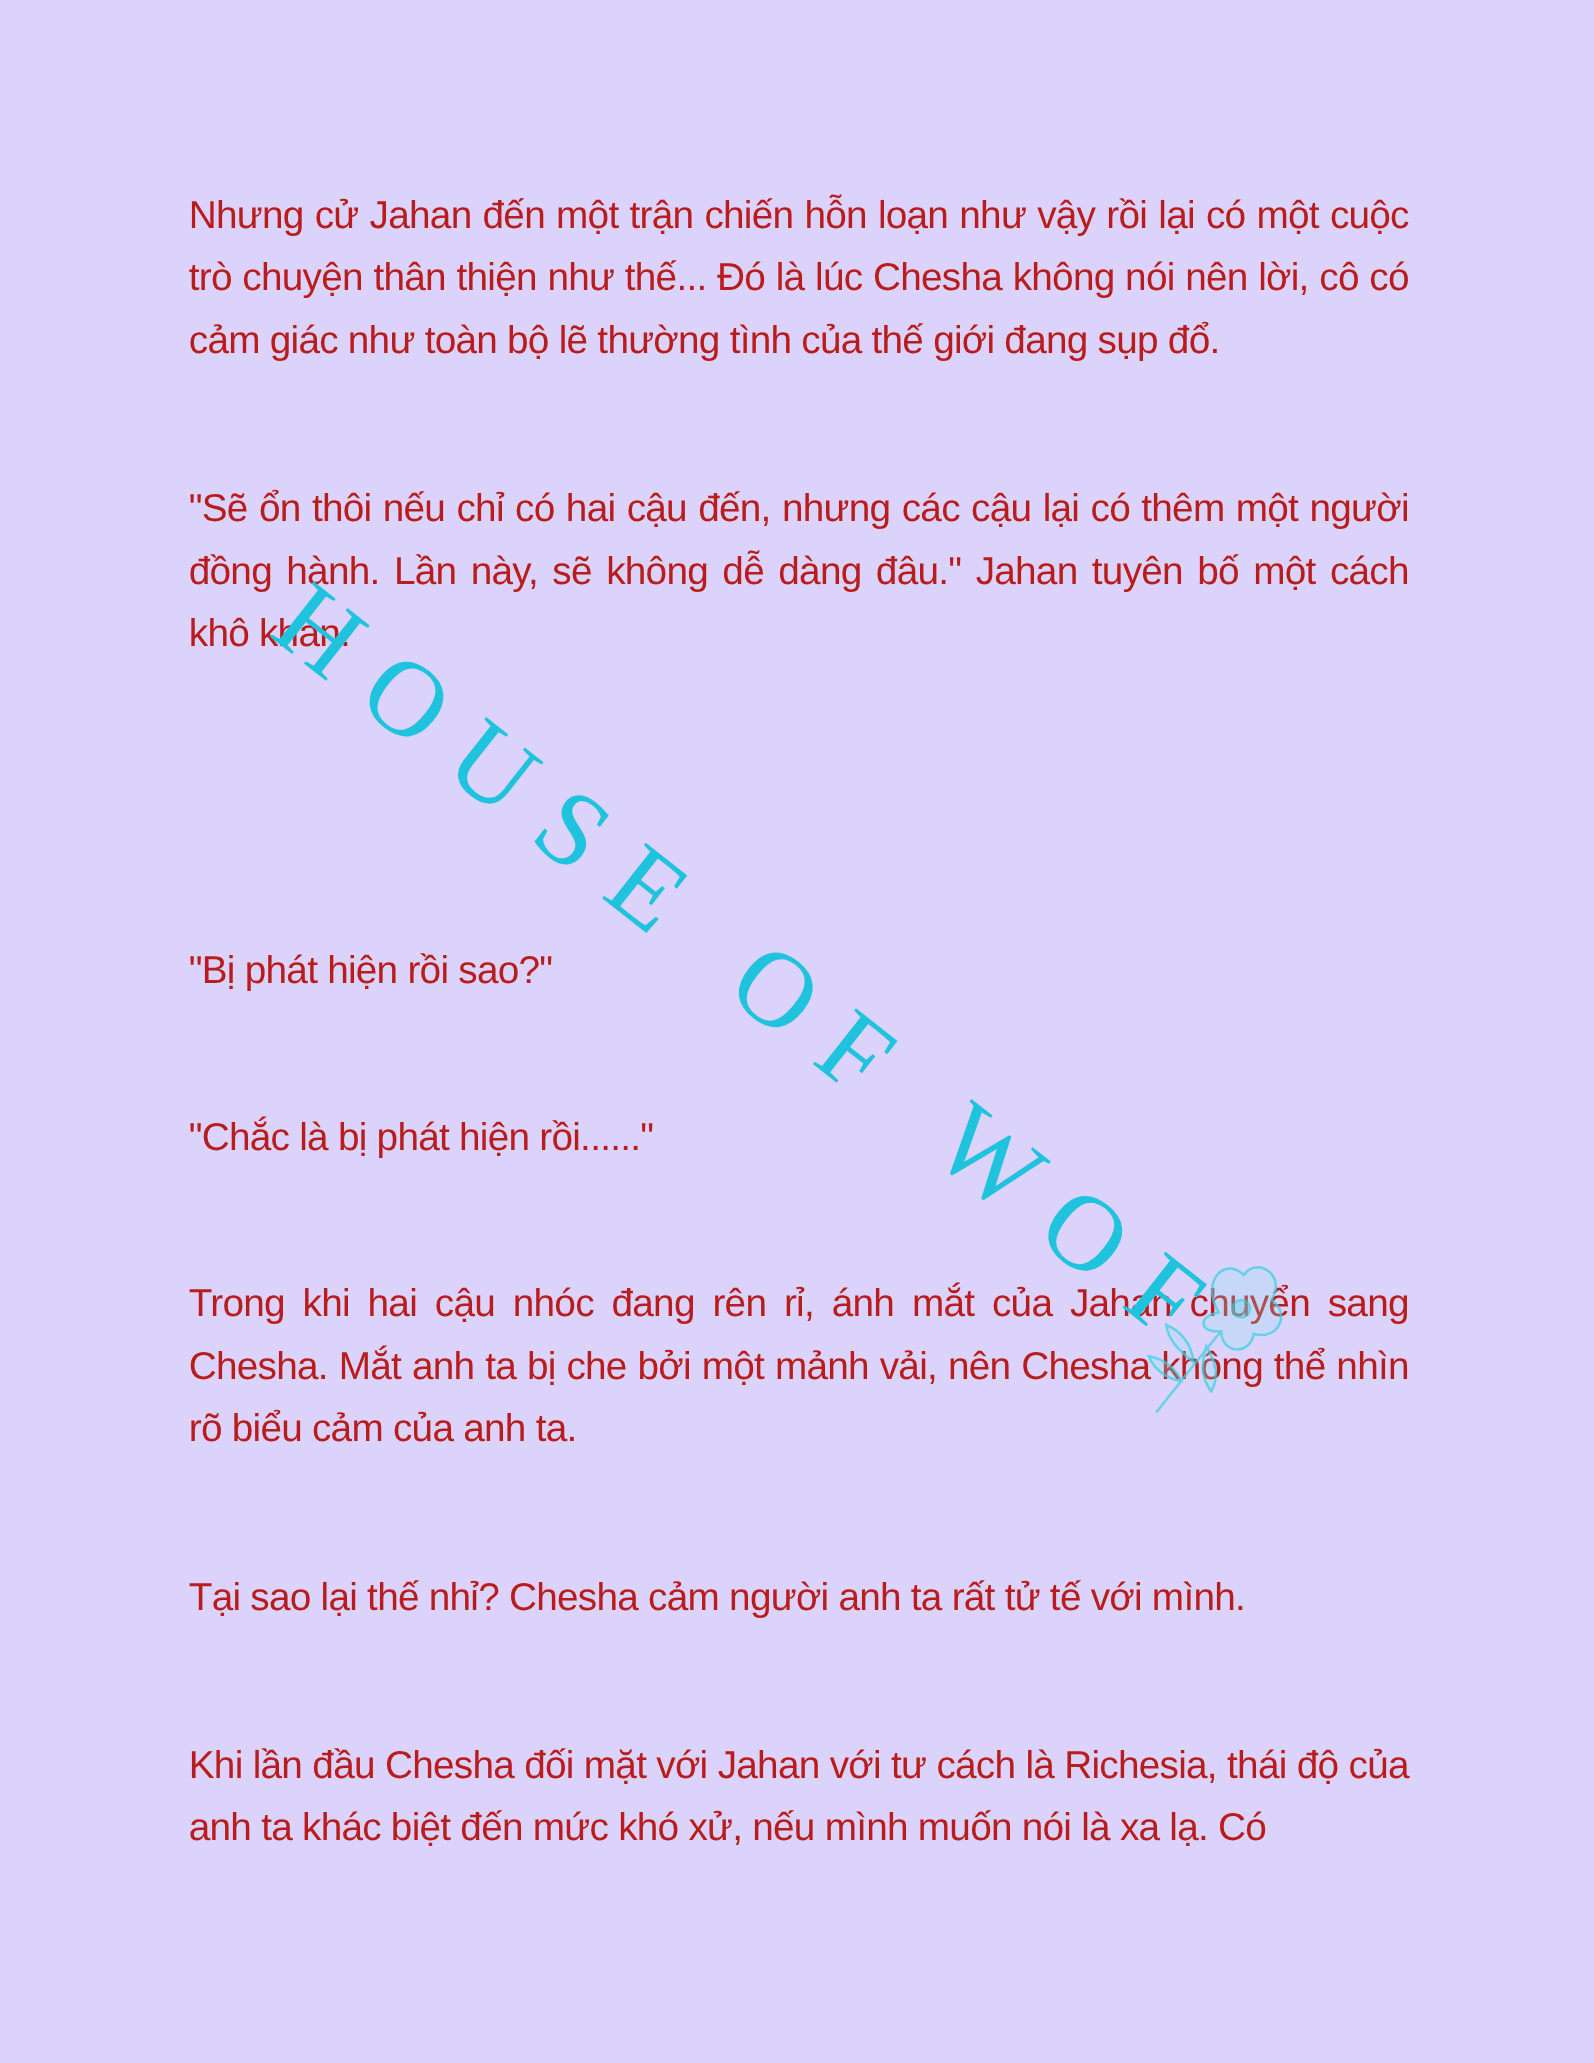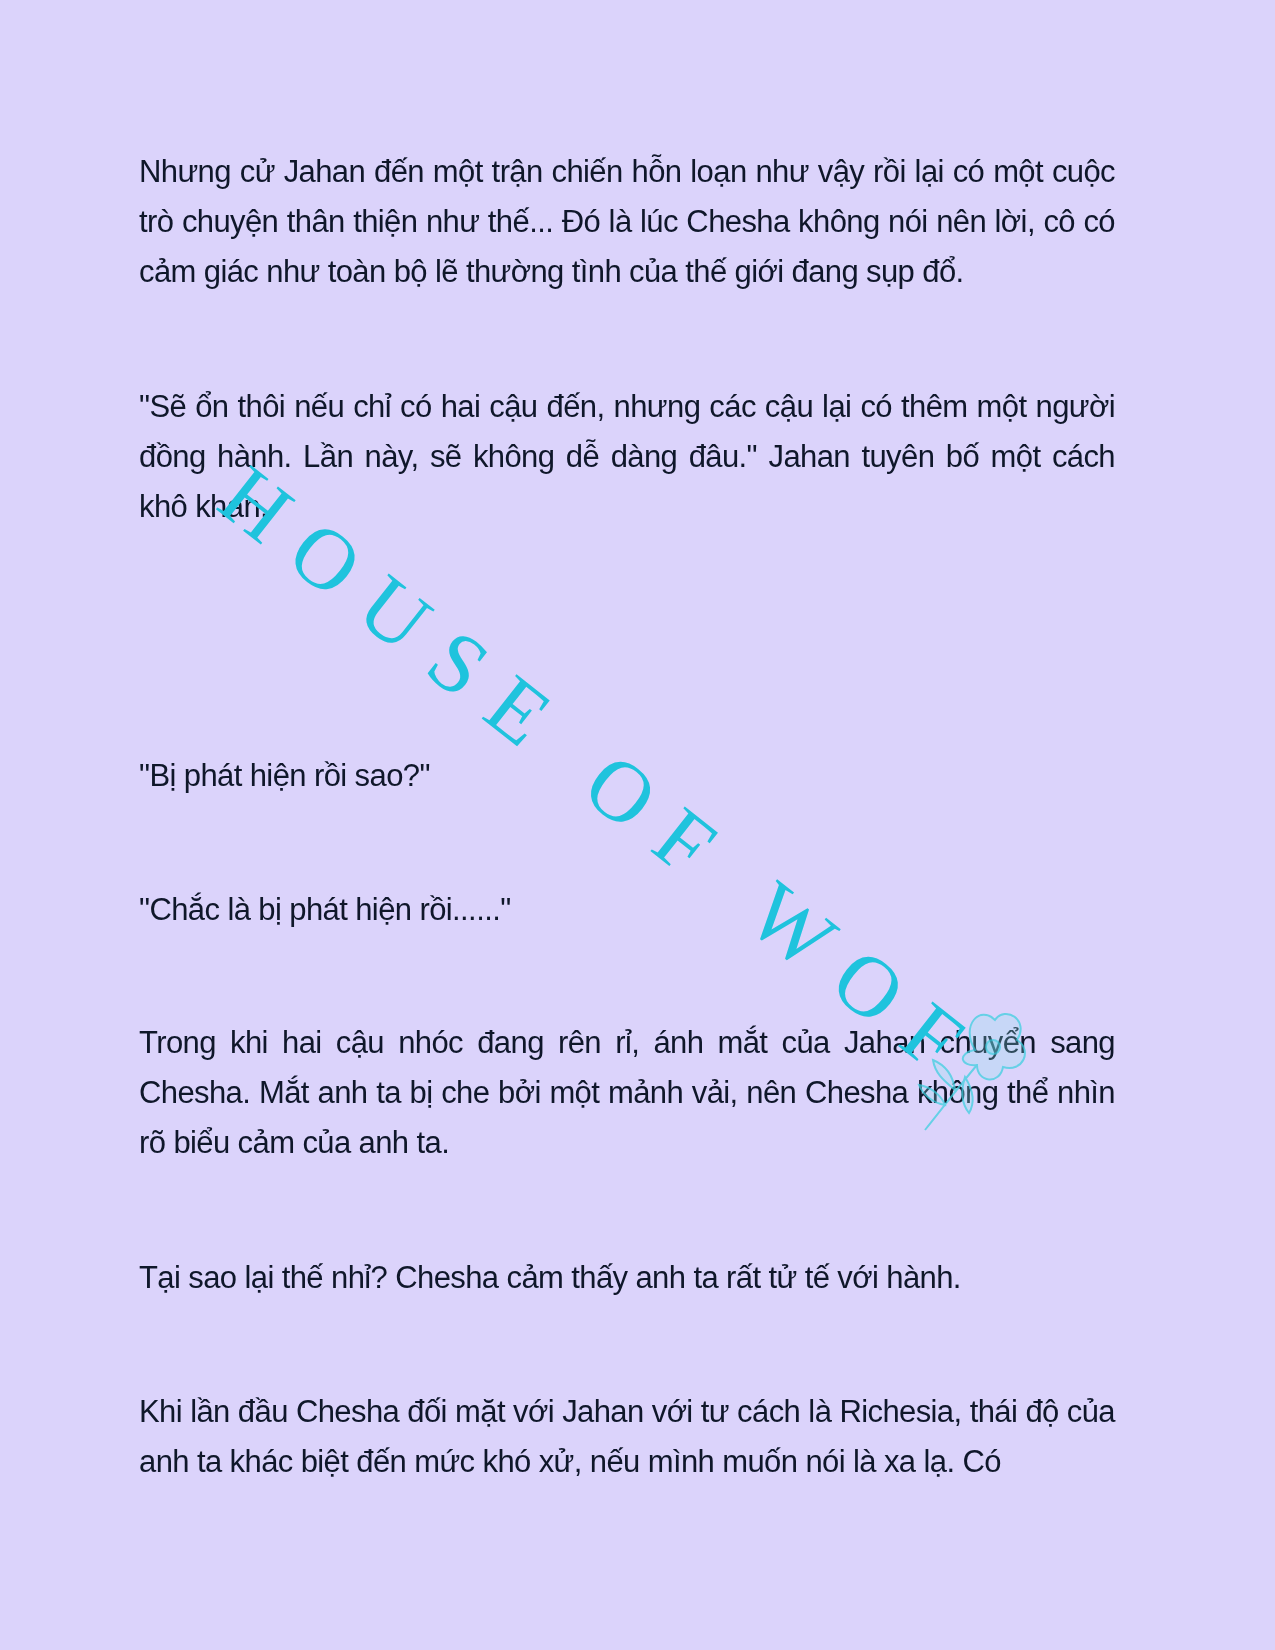--- a/index.html
+++ b/index.html
@@ -15,24 +15,24 @@
       font-family: "Liberation Sans", "DejaVu Sans", sans-serif;
     }
     .page {
       position: absolute;
       left: 0; top: 0;
       width: 1275px;
       height: 1650px;
     }
     .para {
       position: absolute;
-      left: 139px;
+      left: 151px;
       width: 976px;
       margin: 0;
-      color: #0f172a;
+      color: #b91c1c;
       font-size: 31px;
       line-height: 50px;
       letter-spacing: -0.6px;
       text-align: justify;
       font-weight: 400;
     }
     .watermark {
       position: absolute;
       left: 232px;
       top: 662px;
@@ -66,21 +66,21 @@
 
   <p class="para" style="top:382px;">"Sẽ ổn thôi nếu chỉ có hai cậu đến, nhưng các cậu lại có thêm một người đồng hành. Lần này, sẽ không dễ dàng đâu." Jahan tuyên bố một cách khô khan.</p>
 
 
   <p class="para" style="top:751px;">"Bị phát hiện rồi sao?"</p>
 
   <p class="para" style="top:885px;">"Chắc là bị phát hiện rồi......"</p>
 
   <p class="para" style="top:1018px;">Trong khi hai cậu nhóc đang rên rỉ, ánh mắt của Jahan chuyển sang Chesha. Mắt anh ta bị che bởi một mảnh vải, nên Chesha không thể nhìn rõ biểu cảm của anh ta.</p>
 
-  <p class="para" style="top:1253px;">Tại sao lại thế nhỉ? Chesha cảm thấy anh ta rất tử tế với hành.</p>
+  <p class="para" style="top:1253px;">Tại sao lại thế nhỉ? Chesha cảm người anh ta rất tử tế với mình.</p>
 
   <p class="para" style="top:1387px;">Khi lần đầu Chesha đối mặt với Jahan với tư cách là Richesia, thái độ của anh ta khác biệt đến mức khó xử, nếu mình muốn nói là xa lạ. Có</p>
 
   <div class="watermark">HOUSE OF WOF</div>
 
   <svg class="flower" viewBox="0 0 130 140" fill="none" stroke="#3fd0e0" stroke-width="2">
     <path d="M70 55 C55 30, 75 10, 90 25 C100 10, 125 25, 112 45 C128 55, 118 78, 98 72 C95 90, 72 88, 72 70 C55 72, 52 58, 70 55 Z" fill="#8ee6ee" fill-opacity="0.35"></path>
     <circle cx="88" cy="52" r="7" fill="#5fd6e4" fill-opacity="0.5"></circle>
     <path d="M72 70 C55 90, 40 110, 20 135"></path>
     <path d="M50 95 C38 85, 30 78, 28 65 C40 70, 48 80, 50 95 Z" fill="#8ee6ee" fill-opacity="0.35"></path>

